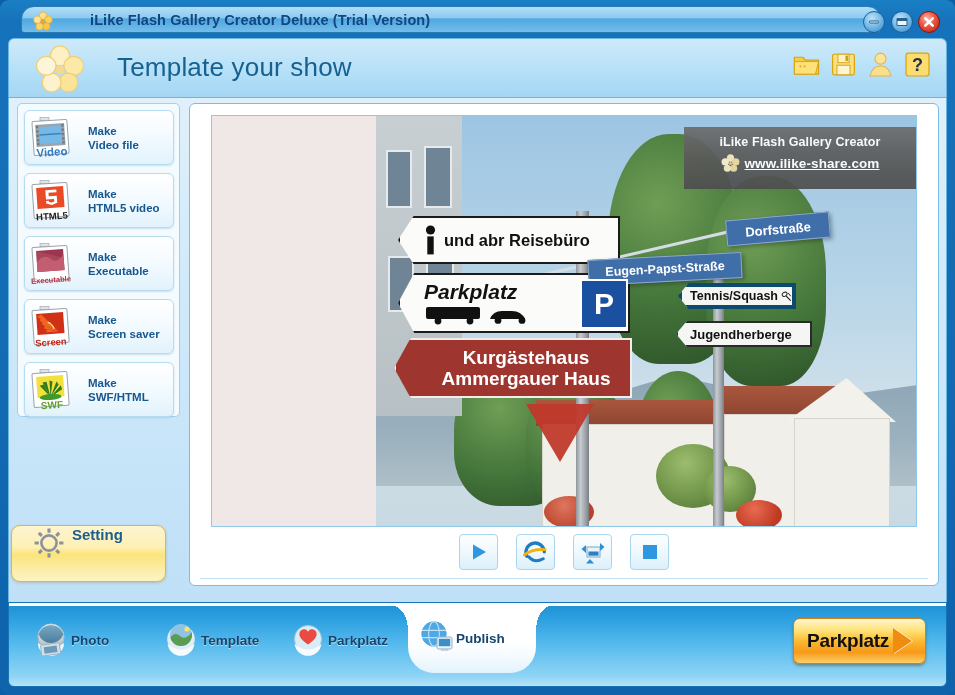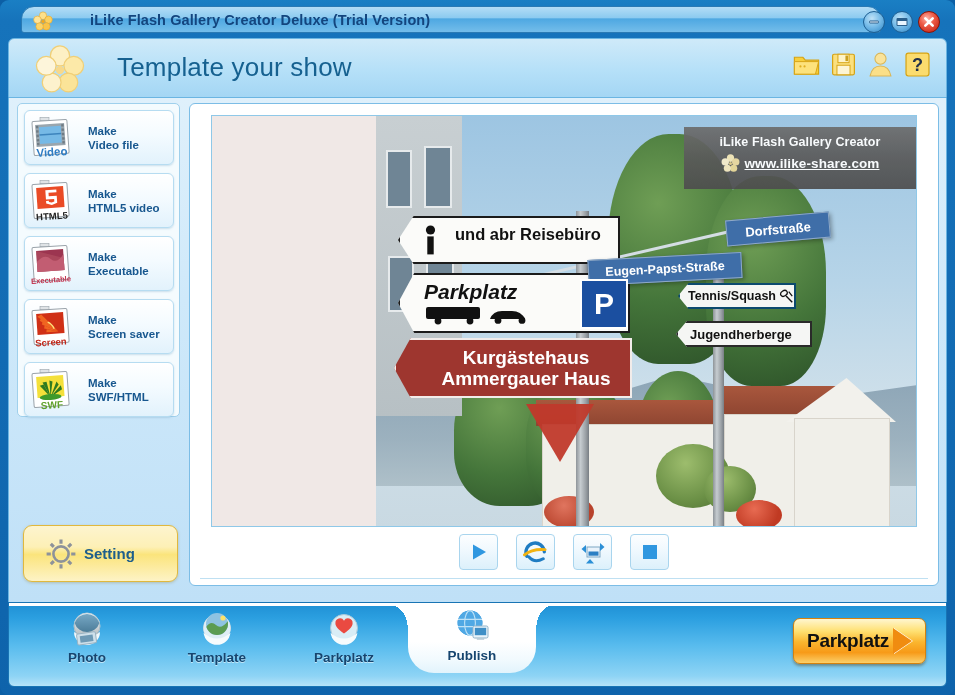--- a/index.html
+++ b/index.html
@@ -100,27 +100,27 @@
     border-radius: 6px;
     box-shadow: 0 1px 2px rgba(120,170,200,.35);
     display:flex; align-items:center; cursor:pointer;
   }
   .make-icon { width: 48px; height: 46px; margin-left: 3px; flex:none; position:relative; }
   .make-label {
     margin-left: 12px; font-size: 11.5px; font-weight: bold;
     color: #17578f; line-height: 14px;
   }
   #setting-btn {
-    position: absolute; left: 14px; top: 427px;
+    position: absolute; left: 2px; top: 427px;
     width: 155px; height: 57px;
     background: linear-gradient(180deg,#fdf4cf 0%, #fdf0b6 38%, #fbe47c 52%, #fdf3c6 100%);
     border: 1px solid #e0b83e;
     border-radius: 9px;
     box-shadow: 0 1px 3px rgba(150,140,80,.4);
-    display:flex; align-items:center; cursor:pointer;
+    display:flex; align-items:flex-start; cursor:pointer;
   }
   #setting-label { font-size: 15px; font-weight: bold; color:#1d5e8c; margin-left: 6px; }
 
   
   #preview-panel {
     position: absolute; left: 180px; top: 5px;
     width: 750px; height: 483px;
     background: #ffffff;
     border: 1px solid #7cbde6;
     border-radius: 6px;
@@ -241,21 +241,21 @@
     position:absolute; left:8px; top: 602px;
     width:939px; height: 85px;
     background: linear-gradient(180deg,#1e8fd4 0%, #2b9fe0 18%, #59bcee 52%, #8ed4f5 88%, #b6e3f8 100%);
     border: 1px solid #1874b4;
     border-radius: 0 0 6px 6px;
     overflow:hidden;
   }
   #nav-topline { position:absolute; left:0; right:0; top:0; height:3px; background:#ffffff; }
   .nav-tab {
     position:absolute; top:6px; width:112px; height:62px;
-    display:flex; flex-direction:column; align-items:center; cursor:pointer;
+    display:flex; flex-direction:row; align-items:center; cursor:pointer;
   }
   .nav-icon { width:40px; height:40px; position:relative; }
   .nav-label {
     font-size:13.5px; font-weight:bold; color:#16456f;
     margin-top:1px; text-shadow: 0 1px 0 rgba(255,255,255,.55);
   }
   #tab-publish-bump {
     position:absolute; left:399px; top:0; width:128px; height:70px;
     background: linear-gradient(180deg,#ffffff 0%, #ffffff 55%, #f2fafe 80%, #e2f3fc 100%);
     border-radius: 0 0 26px 26px;
@@ -534,21 +534,21 @@
             <div class="shrub" style="left:8px;top:118px;width:50px;height:32px;background:radial-gradient(circle at 40% 30%,#e0755f 0%,#b8432c 70%);"></div>
           </div>
 
           <div id="wire"></div>
           <div id="pole-main"></div>
           <div id="pole-right"></div>
 
           <div style="position:absolute;left:150px;top:288px;width:0;height:0;border-left:34px solid transparent;border-right:34px solid transparent;border-top:58px solid #c0392b;opacity:.95;"></div>
 
           <div class="sign sign-white arrow-left-white" style="left:22px;top:100px;width:222px;height:48px;padding-left:22px;">
-            <div style="display:flex;align-items:flex-start;gap:16px;">
+            <div style="display:flex;align-items:center;gap:5px;">
               <svg width="17" height="30" viewBox="0 0 17 30">
                 <circle cx="8.5" cy="5" r="4.6" fill="#111"></circle>
                 <rect x="5.3" y="11.4" width="6.4" height="18" fill="#111"></rect>
               </svg>
               <span style="font-size:16.5px;">und abr Reisebüro</span>
             </div>
           </div>
 
           <div class="sign sign-white arrow-left-white" style="left:22px;top:157px;width:232px;height:60px;padding-left:24px;flex-direction:column;align-items:flex-start;justify-content:center;">
             <span style="font-size:21px;line-height:21px;font-style:italic;">Parkplatz</span>
@@ -571,21 +571,21 @@
           </div>
 
           <div class="sign sign-blue" style="left:350px;top:100px;width:104px;height:26px;justify-content:center;transform:rotate(-5deg);">
             <span style="font-size:13px;">Dorfstraße</span>
           </div>
 
           <div class="sign sign-blue" style="left:212px;top:140px;width:154px;height:26px;justify-content:center;transform:rotate(-3deg);">
             <span style="font-size:12.5px;">Eugen-Papst-Straße</span>
           </div>
 
-          <div class="sign" style="left:302px;top:167px;width:118px;height:26px;background:#f5f6f4;border:2px solid #0c4a6e;border-radius:3px 0 0 3px;padding-left:8px;clip-path:polygon(0 50%,9% 0,100% 0,100% 100%,9% 100%);">
+          <div class="sign" style="left:302px;top:167px;width:118px;height:26px;background:#f5f6f4;border:4px solid #0c4a6e;border-radius:3px 0 0 3px;padding-left:8px;clip-path:polygon(0 50%,9% 0,100% 0,100% 100%,9% 100%);">
             <span style="font-size:12.5px;">Tennis/Squash</span>
             <svg width="17" height="17" viewBox="0 0 17 17" style="margin-left:3px;">
               <ellipse cx="5.6" cy="5" rx="4" ry="3" fill="none" stroke="#111" stroke-width="1.4" transform="rotate(-35 5.6 5)"></ellipse>
               <path d="M8 8 L15 15" stroke="#111" stroke-width="1.6"></path>
               <path d="M11 3 L15 8" stroke="#111" stroke-width="1.4"></path>
             </svg>
           </div>
 
           <div class="sign" style="left:300px;top:205px;width:136px;height:26px;background:#f5f6f4;border:2px solid #2a2a2a;padding-left:12px;clip-path:polygon(0 50%,8% 0,100% 0,100% 100%,8% 100%);">
             <span style="font-size:13px;">Jugendherberge</span>

